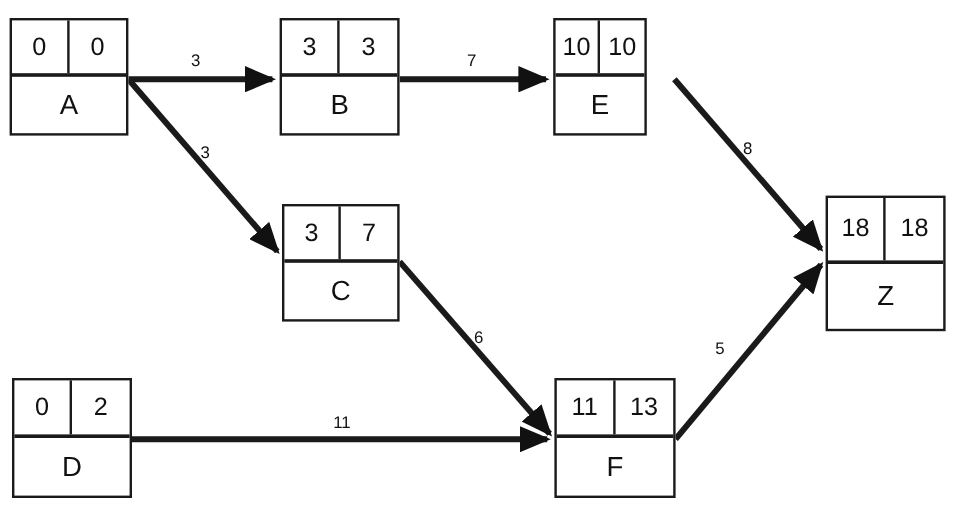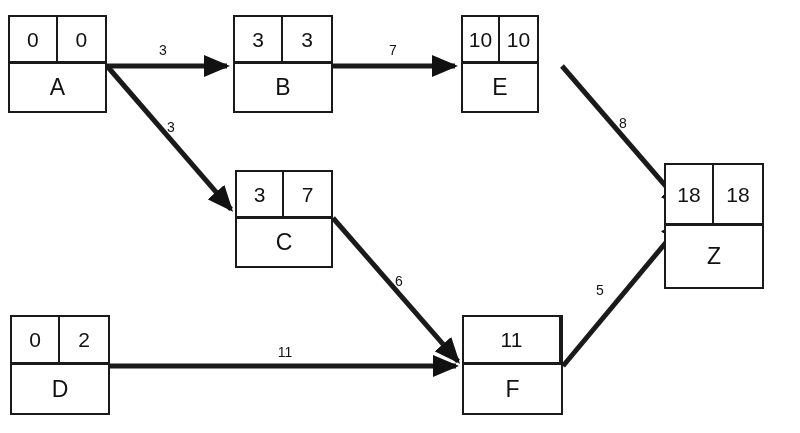--- a/index.html
+++ b/index.html
@@ -124,39 +124,40 @@
   </div>
 
   <div class="node-box" style="left:235px; top:170px; width:98px; height:98px;">
     <div class="node-top">
       <div class="node-cell left-cell">3</div>
       <div class="node-cell">7</div>
     </div>
     <div class="node-bottom">C</div>
   </div>
 
-  <div class="node-box" style="left:664px; top:163px; width:100px; height:126px;">
+  <div class="node-box" style="left:688px; top:163px; width:100px; height:113px;">
     <div class="node-top">
       <div class="node-cell left-cell">18</div>
       <div class="node-cell">18</div>
     </div>
     <div class="node-bottom">Z</div>
   </div>
 
   <div class="node-box" style="left:10px; top:315px; width:100px; height:100px;">
     <div class="node-top">
       <div class="node-cell left-cell">0</div>
       <div class="node-cell">2</div>
     </div>
     <div class="node-bottom">D</div>
   </div>
 
   <div class="node-box" style="left:462px; top:315px; width:101px; height:100px;">
     <div class="node-top">
       <div class="node-cell left-cell">11</div>
+      <div class="node-cell">13</div>
     </div>
     <div class="node-bottom">F</div>
   </div>
 
   <div class="edge-label" style="left:163px; top:50px;">3</div>
   <div class="edge-label" style="left:171px; top:127px;">3</div>
   <div class="edge-label" style="left:393px; top:50px;">7</div>
   <div class="edge-label" style="left:623px; top:123px;">8</div>
   <div class="edge-label" style="left:399px; top:281px;">6</div>
   <div class="edge-label" style="left:285px; top:352px;">11</div>

